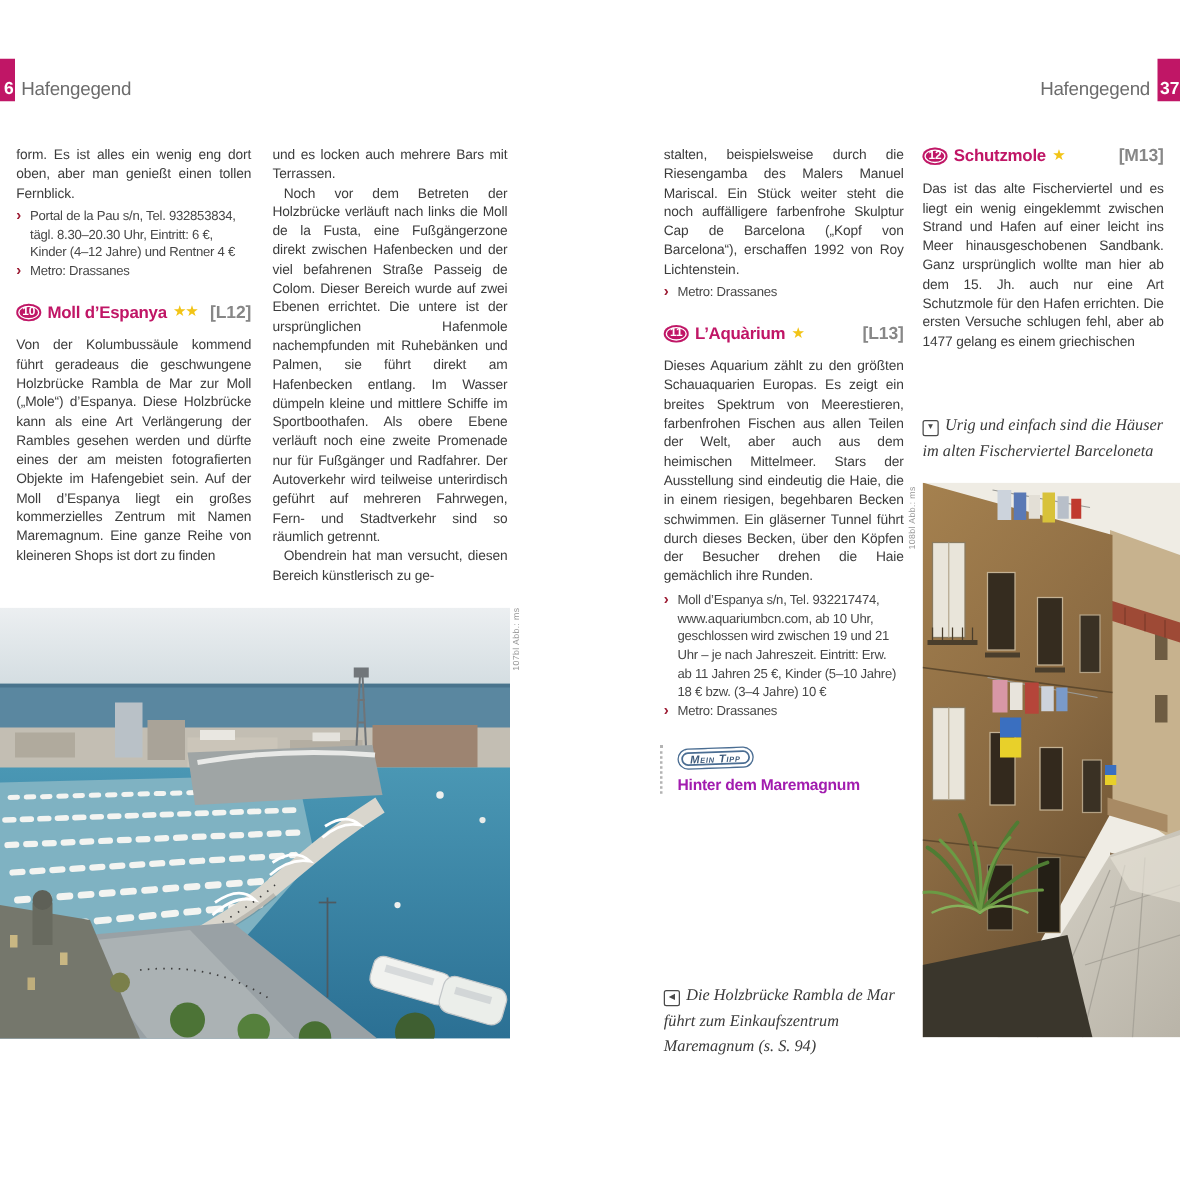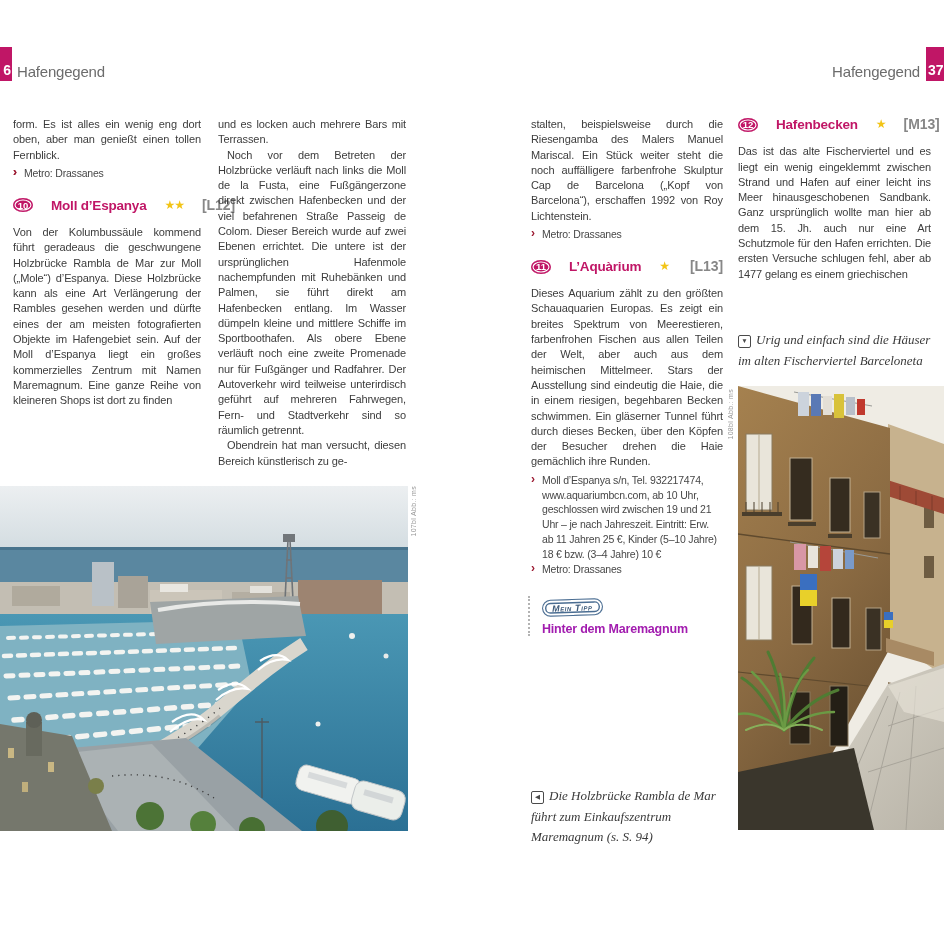--- a/index.html
+++ b/index.html
@@ -26,21 +26,21 @@
     text-align:justify;letter-spacing:-0.1px;}
   .col p{margin:0;}
   p.indent{text-indent:9px;}
   .b{font-weight:normal;}
 
   .info{list-style:none;margin:3px 0 0 0;padding:0;font-size:10.5px;line-height:14.8px;
     color:#474747;text-align:left;letter-spacing:-0.2px;}
   .info li{position:relative;padding-left:11px;margin:0;}
   .info .mark{position:absolute;left:0;top:-1px;color:#9c1b33;font-weight:bold;font-size:12px;}
 
-  .section-head{display:flex;align-items:center;gap:18px;margin:17px 0 12px 0;}
+  .section-head{display:flex;align-items:center;gap:5px;margin:17px 0 12px 0;}
   .poi-badge{min-width:20px;height:14px;background:var(--accent);color:#fff;border-radius:50%;
     font-size:9.5px;font-weight:bold;display:inline-flex;align-items:center;justify-content:center;
     box-shadow:inset 0 0 0 1.5px var(--accent), inset 0 0 0 2.6px #ffffff;}
   .sec-title{color:var(--accent);font-weight:bold;font-size:13.5px;letter-spacing:-0.2px;white-space:nowrap;}
   .stars{color:#f2c416;font-size:12px;letter-spacing:-1px;white-space:nowrap;}
   .grid{margin-left:auto;color:#878787;font-weight:bold;font-size:14px;}
 
   
   .tip{position:absolute;left:528px;top:596px;width:196px;border-left:2px dotted #b3b3b3;
     padding-left:12px;box-sizing:border-box;}
@@ -71,21 +71,21 @@
 <body>
 
 <div class="hdr-box hdr-box-left">6</div>
 <div class="hdr-title hdr-title-left">Hafengegend</div>
 <div class="hdr-title hdr-title-right">Hafengegend</div>
 <div class="hdr-box hdr-box-right">37</div>
 
 <div class="col" style="left:13px;top:117px;width:188px;">
   <p>form. Es ist alles ein wenig eng dort oben, aber man genießt einen tollen Fernblick.</p>
   <ul class="info">
-    <li><span class="mark">›</span></li>
+    <li><span class="mark">›</span><span>Portal de la Pau s/n, Tel. 932853834, tägl. 8.30–20.30 Uhr, Eintritt: 6 €, Kinder (4–12 Jahre) und Rentner 4 €</span></li>
     <li><span class="mark">›</span><span>Metro: Drassanes</span></li>
   </ul>
   <div class="section-head">
     <span class="poi-badge">10</span>
     <span class="sec-title">Moll d’Espanya</span>
     <span class="stars">★★</span>
     <span class="grid">[L12]</span>
   </div>
   <p><span>Von der Kolumbussäule kommend führt geradeaus die geschwungene Holzbrücke Rambla de Mar zur Moll („Mole“) d’Espanya. Diese Holzbrücke kann als eine Art Verlängerung der Rambles gesehen werden und dürfte eines der am meisten fotografierten Objekte im Hafengebiet sein. Auf der Moll d’Espanya liegt ein großes </span><span class="b">kommerzielles Zentrum</span><span> mit Namen Maremagnum. Eine ganze Reihe von kleineren Shops ist dort zu finden</span></p>
 </div>
@@ -119,21 +119,21 @@
   <div class="tip-head">Hinter dem Maremagnum</div>
 </div>
 
 <div class="caption" style="left:531px;top:786px;width:200px;">
   <span class="cap-icon">◀</span><span>Die Holzbrücke Rambla de Mar führt zum Einkaufszentrum Maremagnum (s. S. 94)</span>
 </div>
 
 <div class="col" style="left:738px;top:115px;width:193px;">
   <div class="section-head" style="margin-top:2px;">
     <span class="poi-badge">12</span>
-    <span class="sec-title">Hafenbecken</span>
+    <span class="sec-title">Schutzmole</span>
     <span class="stars">★</span>
     <span class="grid">[M13]</span>
   </div>
   <p><span>Das ist das </span><span class="b">alte Fischerviertel</span><span> und es liegt ein wenig eingeklemmt zwischen Strand und Hafen auf einer leicht ins Meer hinausgeschobenen Sandbank. Ganz ursprünglich wollte man hier ab dem 15. Jh. auch nur eine Art Schutzmole für den Hafen errichten. Die ersten Versuche schlugen fehl, aber ab 1477 gelang es einem griechischen</span></p>
 </div>
 
 <div class="caption" style="left:738px;top:330px;width:200px;">
   <span class="cap-icon">▼</span><span>Urig und einfach sind die Häuser im alten Fischerviertel Barceloneta</span>
 </div>
 

